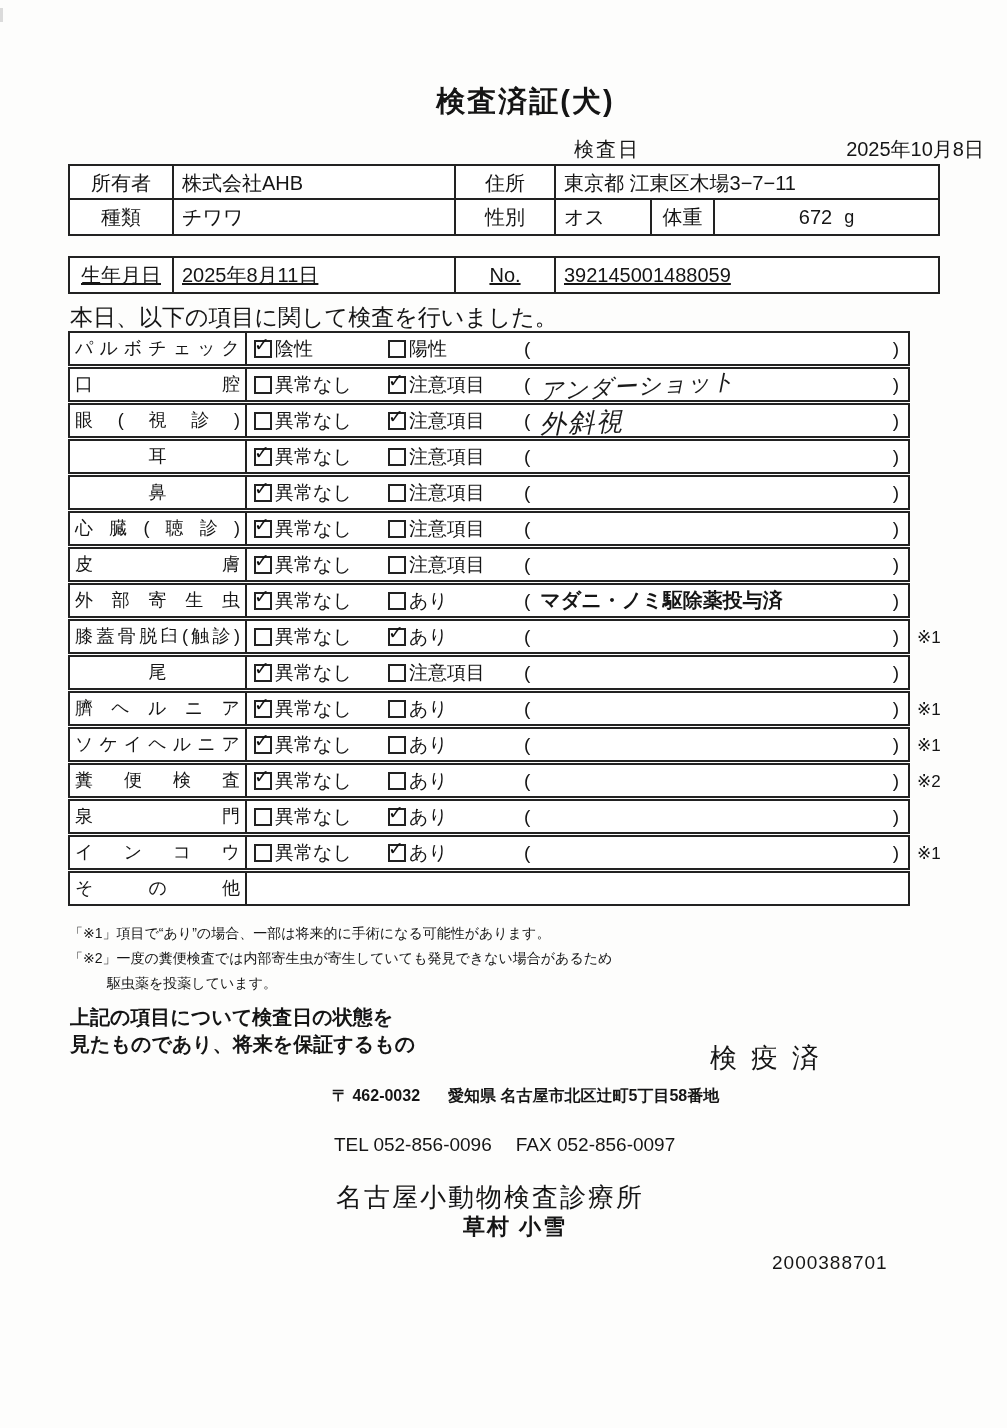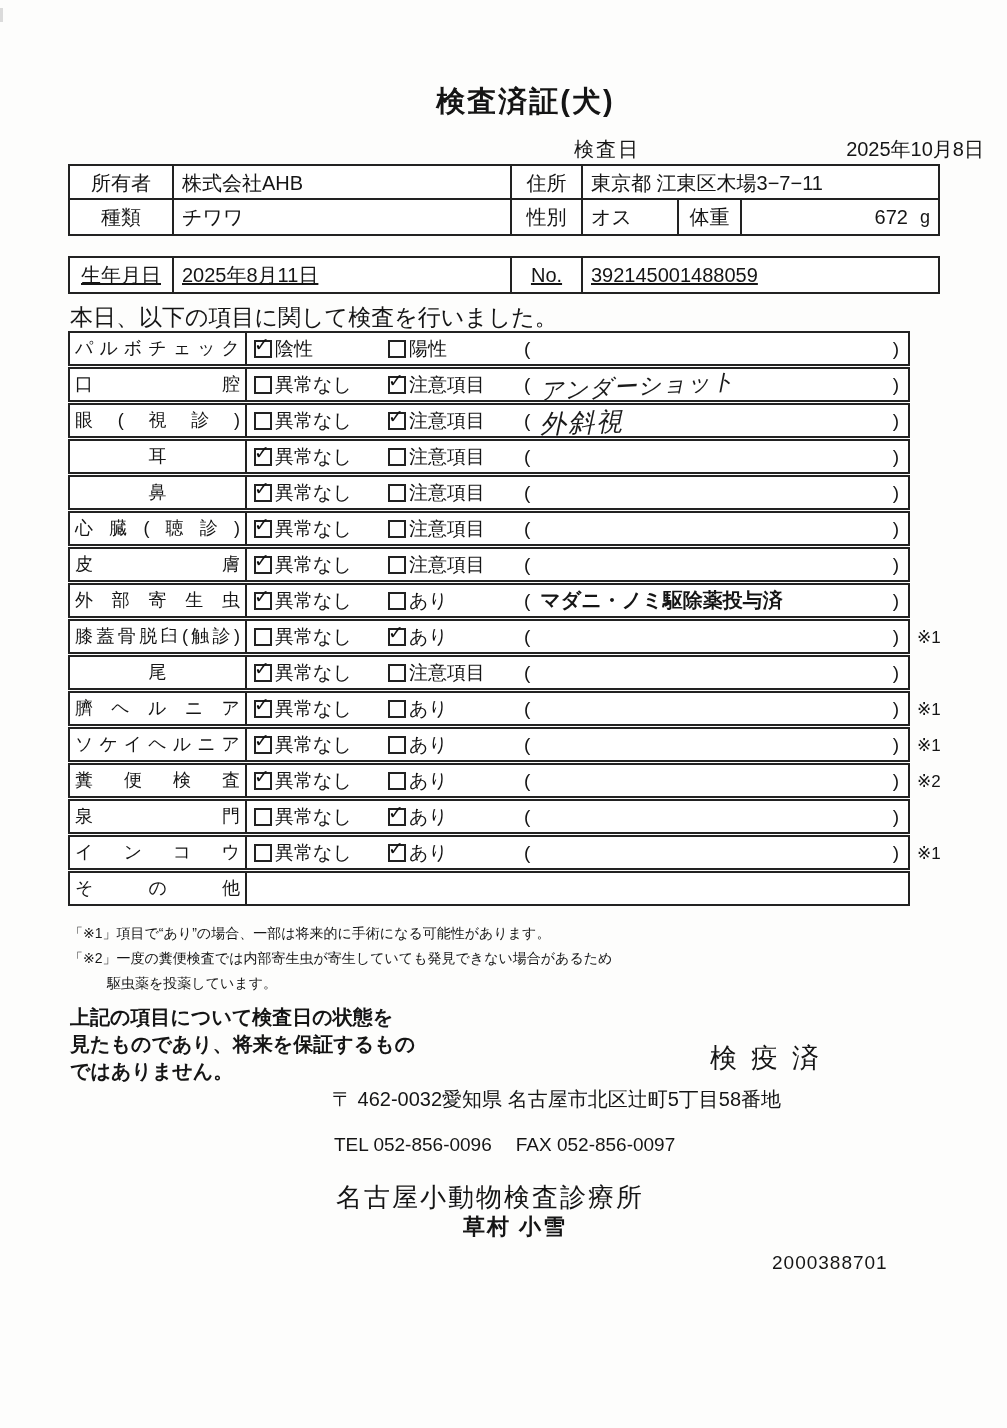--- a/index.html
+++ b/index.html
@@ -17,26 +17,26 @@
   .tbl{position:absolute;left:68px;width:872px;height:38px;border:2px solid #222;
     box-sizing:border-box;display:flex;background:#fff;}
   .tbl .cell{box-sizing:border-box;display:flex;align-items:center;font-size:20px;font-weight:500;
     border-left:2px solid #222;padding:0 8px;white-space:nowrap;overflow:hidden;}
   .tbl .cell:first-child{border-left:none;}
   .tbl .lab{justify-content:center;padding:0 4px;}
   .owner{top:164px;}
   .pet1{top:198px;}
   .pet2{top:256px;text-decoration:underline;}
   .w-lab{width:102px;flex:0 0 auto;}
-  .w-big{width:338px;flex:0 0 auto;}
-  .w-lab2{width:71px;flex:0 0 auto;}
+  .w-big{width:282px;flex:0 0 auto;}
+  .w-lab2{width:100px;flex:0 0 auto;}
   .w-sex{width:96px;flex:0 0 auto;}
   .w-wlab{width:63px;flex:0 0 auto;}
   .w-rest{flex:1;}
-  .weight-cell{justify-content:flex-end;gap:12px;padding-right:10px;}
+  .weight-cell{justify-content:center;gap:12px;padding-right:10px;}
   .weight-cell .unit{font-size:18px;}
   .no-lab{font-size:17px;}
   
   .statement{position:absolute;top:302px;left:70px;font-size:23px;font-weight:500;}
   
   .checklist{position:absolute;top:331px;left:68px;}
   .crow-wrap{display:flex;align-items:stretch;}
   .crow{width:842px;flex:0 0 auto;height:35px;margin-bottom:1px;border:2px solid #222;
     box-sizing:border-box;display:flex;background:#fff;}
   .item{width:165px;flex:0 0 auto;border-right:2px solid #222;box-sizing:content-box;
@@ -62,21 +62,21 @@
   .val.printed{font-weight:700;font-size:20px;}
   .rnote{width:55px;flex:0 0 auto;display:flex;align-items:center;padding-left:7px;
     font-size:17px;font-weight:500;}
   
   .footnotes{position:absolute;top:921px;left:69px;font-size:14px;font-weight:500;line-height:25px;}
   .footnotes .indent{padding-left:38px;}
   
   .disclaimer{position:absolute;top:1004px;left:70px;font-size:20px;font-weight:600;line-height:27px;}
   .stamp{position:absolute;top:1040px;left:710px;font-size:27px;font-weight:500;letter-spacing:14px;}
   
-  .addr-line{position:absolute;top:1086px;left:332px;display:flex;font-size:20px;font-weight:400;}
+  .addr-line{position:absolute;top:1086px;left:332px;display:flex;gap:28px;font-size:16px;font-weight:700;}
   .tel-line{position:absolute;top:1134px;left:334px;display:flex;gap:24px;font-size:19px;font-weight:500;justify-content:flex-end;}
   .clinic{position:absolute;top:1180px;left:336px;font-size:26px;font-weight:500;letter-spacing:2px;}
   .vet{position:absolute;top:1212px;left:463px;font-size:22px;font-weight:700;letter-spacing:2px;}
   .docnum{position:absolute;top:1252px;left:772px;font-size:19px;font-weight:500;letter-spacing:1px;}
   
   .scan-dot{position:absolute;top:8px;left:0px;width:3px;height:14px;background:#b9b9b9;opacity:.5;}
 </style>
 </head>
 <body>
 
@@ -459,21 +459,20 @@
 
   <div class="footnotes">
     <div>「※1」項目で“あり”の場合、一部は将来的に手術になる可能性があります。</div>
     <div>「※2」一度の糞便検査では内部寄生虫が寄生していても発見できない場合があるため</div>
     <div class="indent">駆虫薬を投薬しています。</div>
   </div>
 
   <div class="disclaimer">
     <div>上記の項目について検査日の状態を</div>
     <div>見たものであり、将来を保証するもの</div>
-    <div>ではありません。</div>
   </div>
   <div class="stamp">検疫済</div>
 
   <div class="addr-line">
     <span>〒 462-0032</span>
     <span>愛知県 名古屋市北区辻町5丁目58番地</span>
   </div>
   <div class="tel-line">
     <span>TEL 052-856-0096</span>
     <span>FAX 052-856-0097</span>

